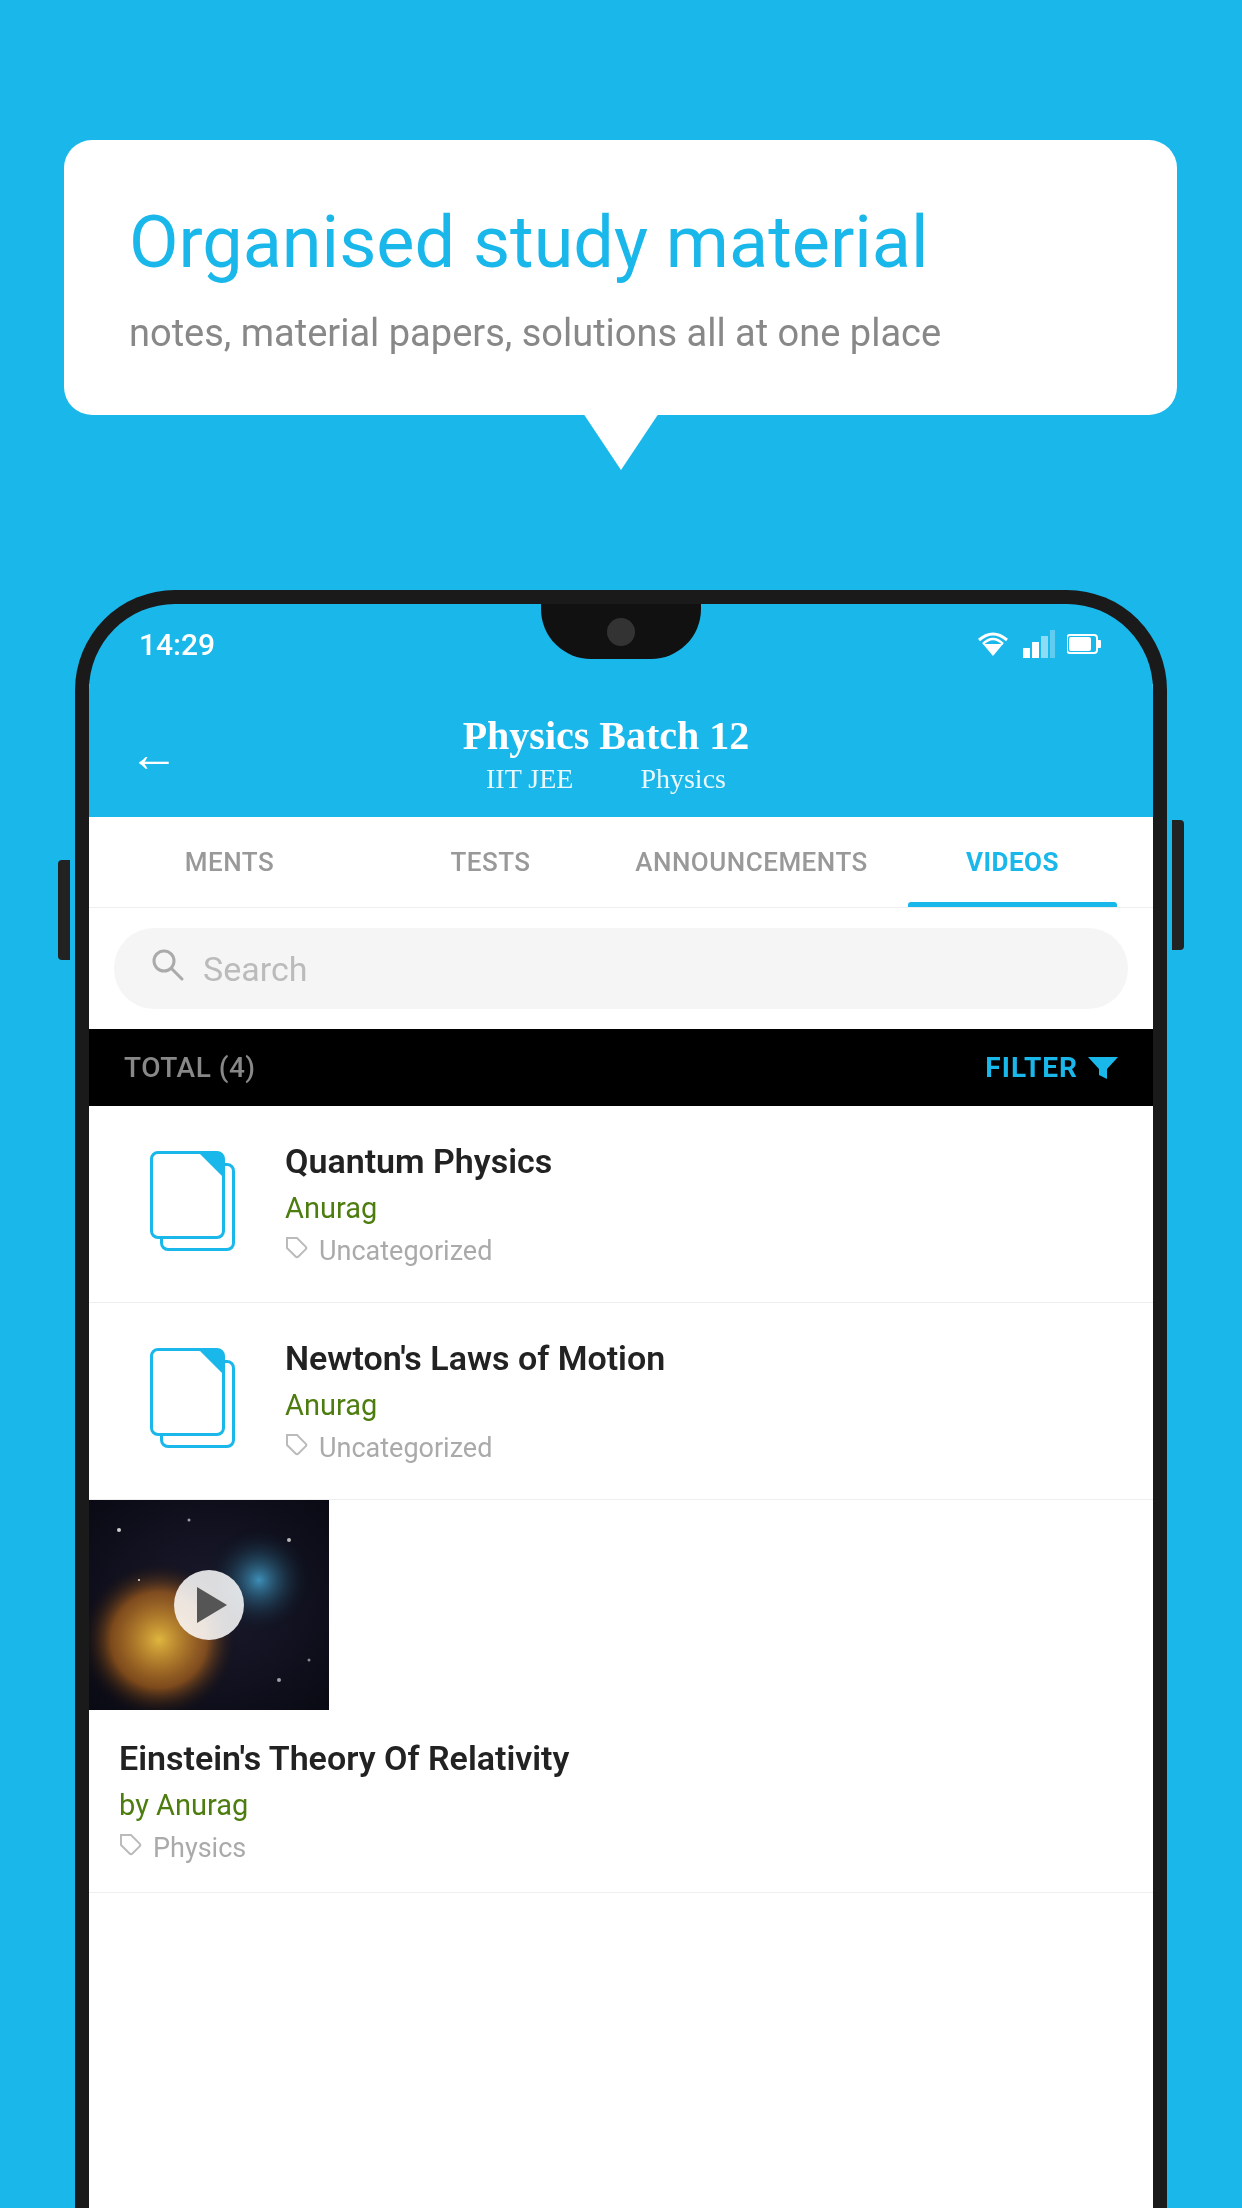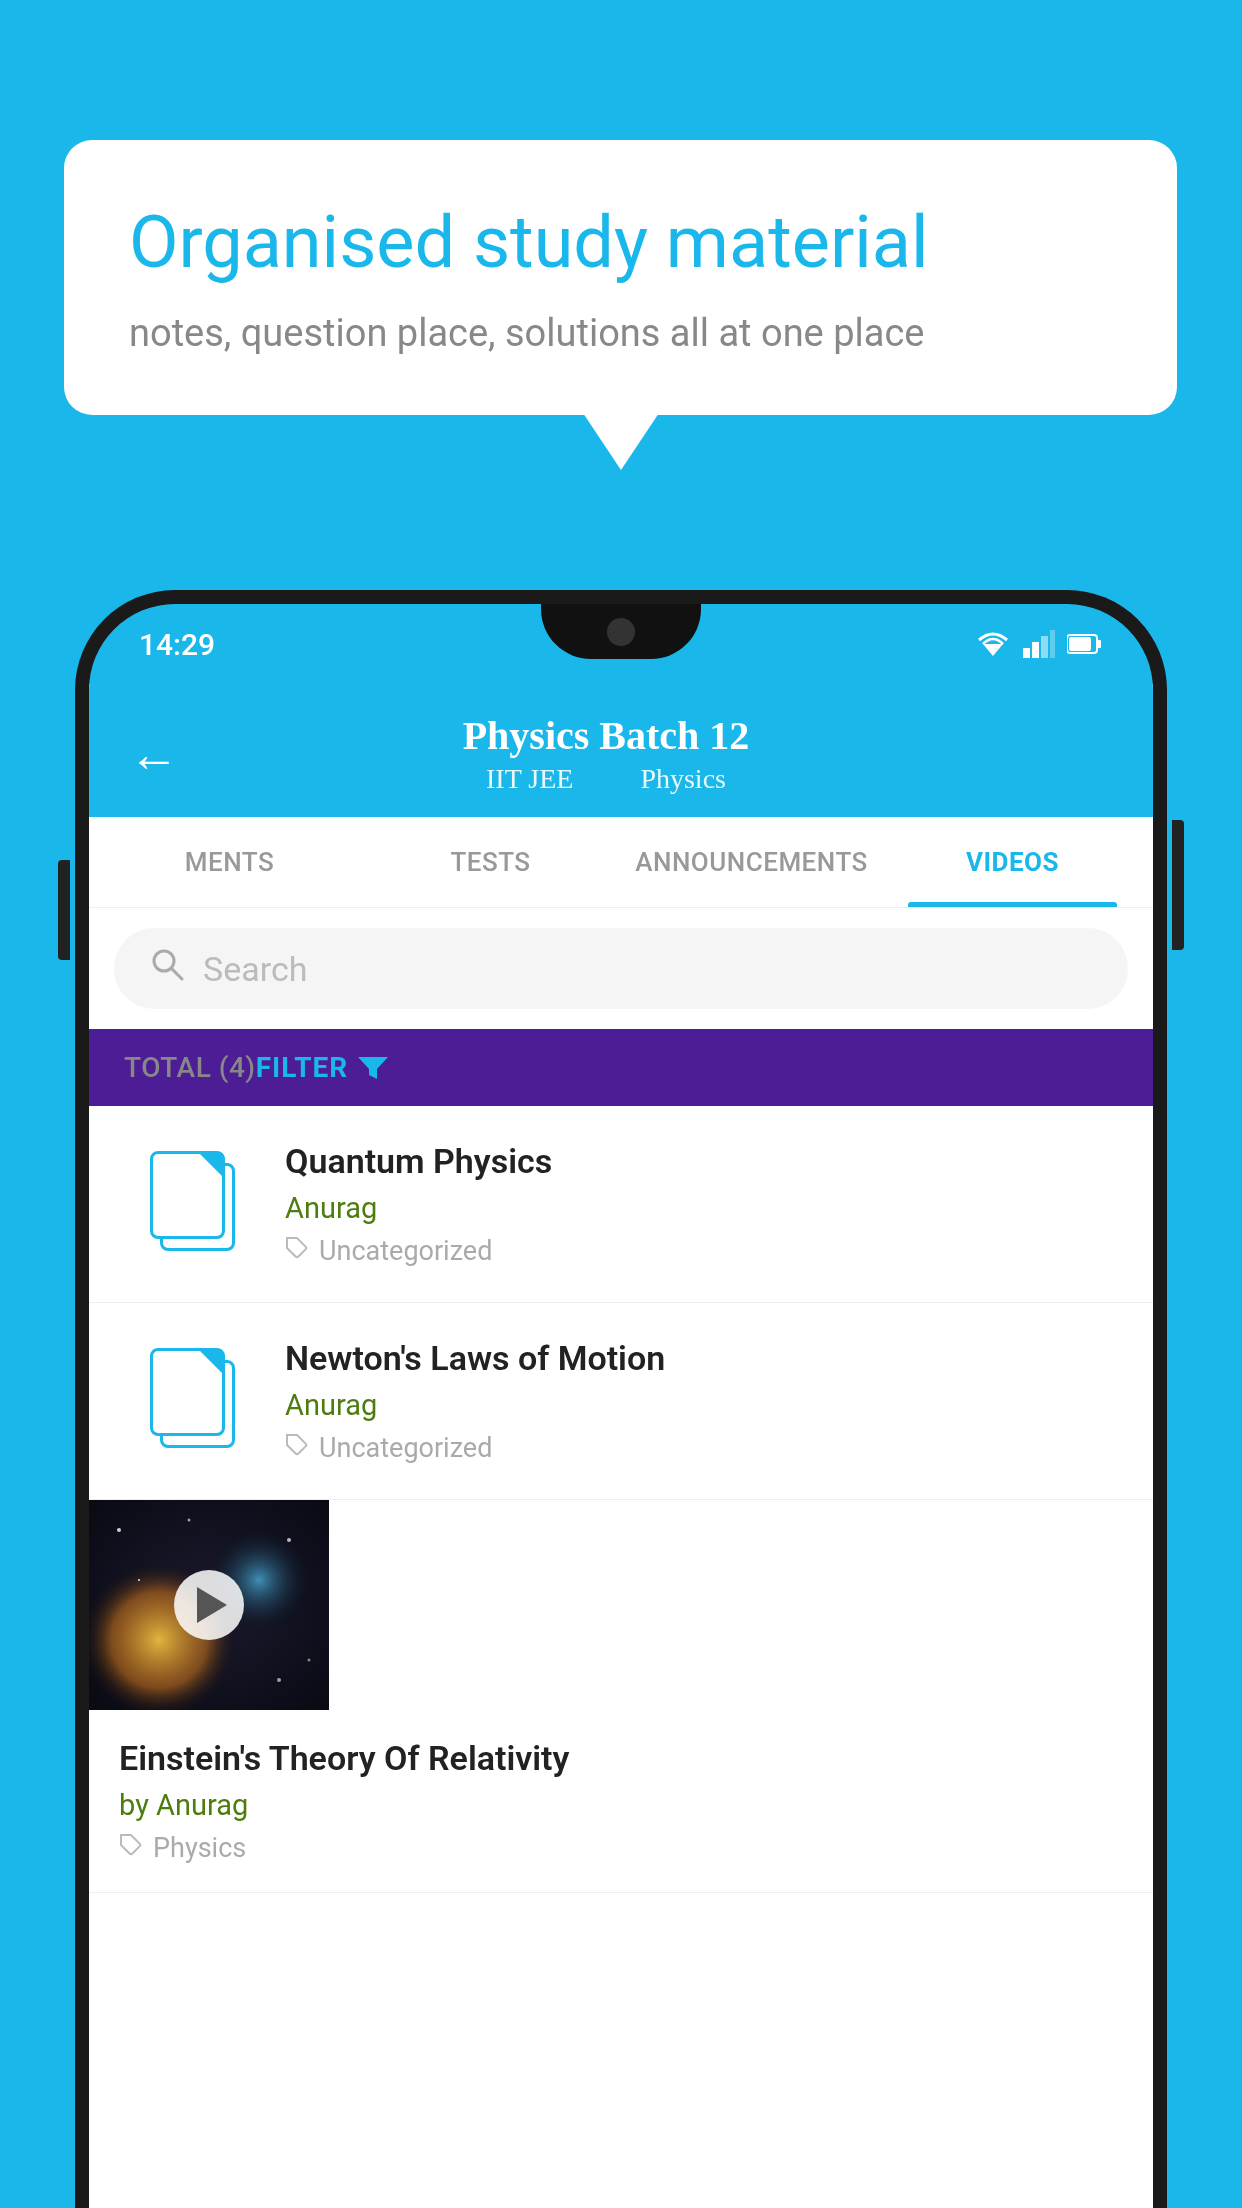--- a/index.html
+++ b/index.html
@@ -194,25 +194,25 @@
       font-size: 38px;
     }
 
     .search-placeholder {
       color: #bbb;
       font-size: 34px;
     }
 
     
     .filter-bar {
-      background: #4c1d95;
+      background: #000000;
       padding: 22px 35px;
       display: flex;
       align-items: center;
-      justify-content: flex-start;
+      justify-content: space-between;
     }
 
     .total-label {
       color: #888;
       font-size: 28px;
       font-weight: 500;
       letter-spacing: 0.5px;
     }
 
     .filter-btn {
@@ -409,21 +409,21 @@
   </style>
 </head>
 <body>
 
 <div class="phone-side-btn-left"></div>
 <div class="phone-side-btn-right"></div>
 
 <div class="speech-bubble-container">
   <div class="speech-bubble">
     <h1>Organised study material</h1>
-    <p>notes, question place, solutions all at one place</p>
+    <p>notes, material papers, solutions all at one place</p>
   </div>
 </div>
 
 <div class="phone-outer">
 
   <div class="phone-status-bar">
     <span class="status-time">14:29</span>
     <div class="phone-notch">
       <div class="phone-camera"></div>
     </div>

